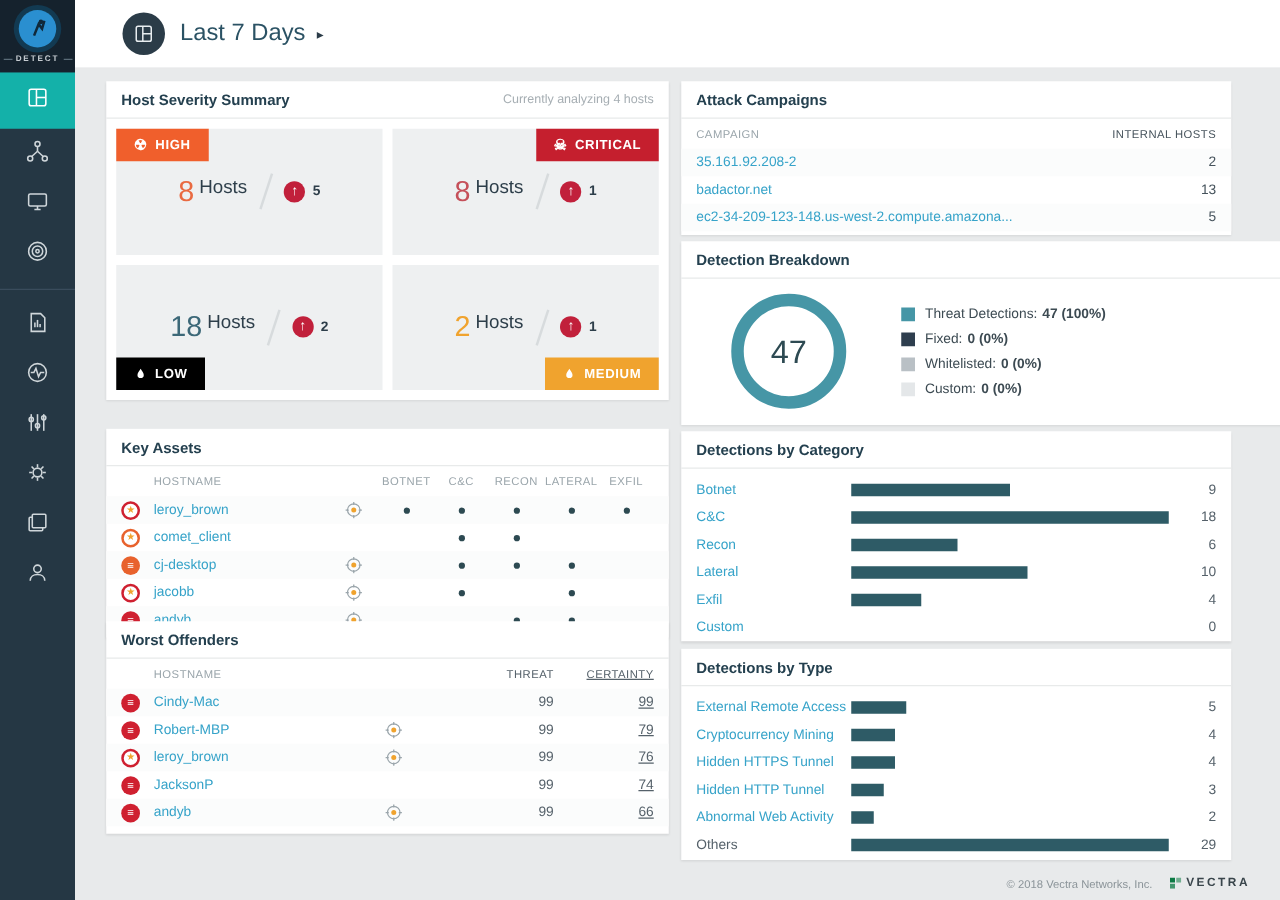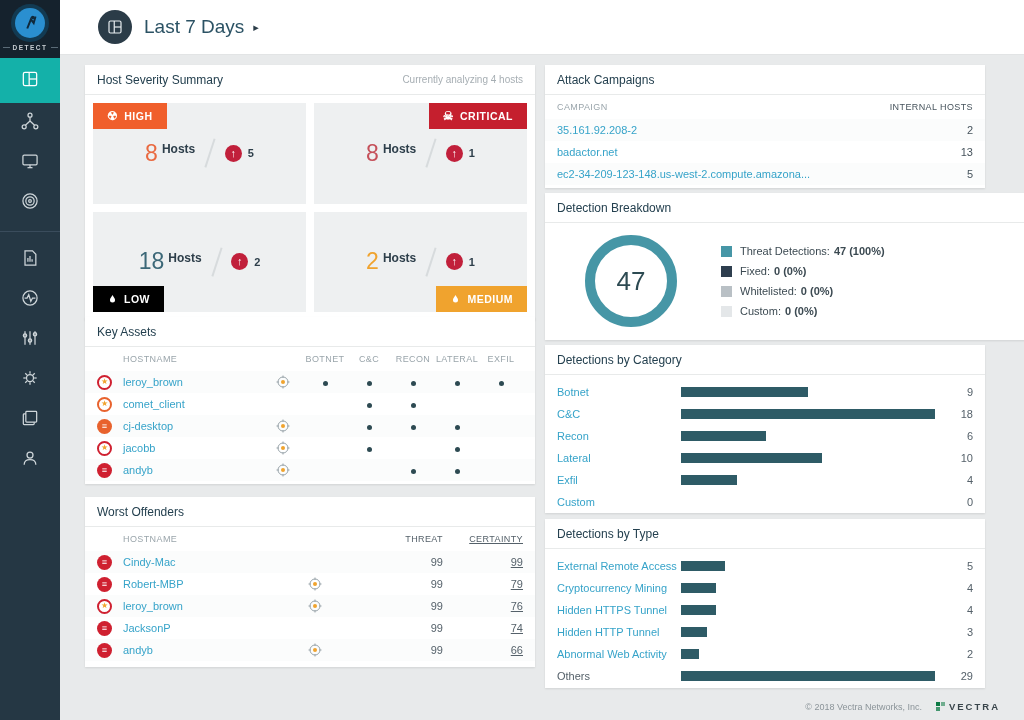--- a/index.html
+++ b/index.html
@@ -23,46 +23,46 @@
   
   .header { position:absolute; left:60px; top:0; width:964px; height:55px; background:#ffffff; border-bottom:1px solid #e2e4e5; display:flex; align-items:center; padding-left:38px; }
   .title-icon { width:34px; height:34px; border-radius:50%; background:#2b3c48; display:flex; align-items:center; justify-content:center; margin-right:12px; }
   .title-icon svg { width:18px; height:18px; stroke:#e8edf0; fill:none; stroke-width:1.6; }
   .page-title { font-size:19px; font-weight:normal; color:#2b5264; cursor:pointer; }
   .caret { color:#2b3c48; font-size:11px; margin-left:9px; cursor:pointer; }
 
   
   .panel { position:absolute; background:#ffffff; box-shadow:0 1px 2px rgba(0,0,0,.10); }
   .panel-header { height:30px; border-bottom:1px solid #e8eaea; display:flex; align-items:center; justify-content:space-between; padding:0 12px; }
-  .panel-title { font-size:12px; font-weight:normal; color:#24404f; }
+  .panel-title { font-size:12px; font-weight:bold; color:#24404f; }
   .panel-sub { font-size:10px; color:#a6aeb3; }
 
   #p-severity { left:85px; top:65px;  width:450px; height:255px; }
-  #p-assets   { left:85px; top:317px; width:450px; height:167px; }
+  #p-assets   { left:85px; top:343px; width:450px; height:167px; }
   #p-offend   { left:85px; top:497px; width:450px; height:170px; }
   #p-campaign { left:545px; top:65px;  width:440px; height:123px; }
   #p-break    { left:545px; top:193px; width:484px; height:147px; }
   #p-cat      { left:545px; top:345px; width:440px; height:168px; }
   #p-type     { left:545px; top:519px; width:440px; height:169px; }
 
   
   .quad-grid { display:grid; grid-template-columns:1fr 1fr; grid-template-rows:1fr 1fr; gap:8px; padding:8px; height:225px; }
   .quad { background:#eef0f1; position:relative; display:flex; align-items:center; justify-content:center; }
   .sev-badge { position:absolute; height:26px; display:flex; align-items:center; gap:6px; padding:0 14px; color:#fff; font-size:10.5px; font-weight:bold; letter-spacing:.5px; }
   .q-high .sev-badge { top:0; left:0; background:#f05f2c; }
   .q-critical .sev-badge { top:0; right:0; background:#c51f2e; }
   .q-low .sev-badge { bottom:0; left:0; background:#000000; }
   .q-medium .sev-badge { bottom:0; right:0; background:#f0a32e; }
   .sev-badge .bicon { font-size:12px; line-height:1; }
   .sev-badge svg { width:11px; height:13px; fill:#ffffff; }
   .quad-stats { display:flex; align-items:center; }
   .q-num { font-size:23px; }
   .q-high .q-num { color:#e96a41; } .q-critical .q-num { color:#c5505a; }
   .q-low .q-num { color:#3c6878; } .q-medium .q-num { color:#f0a32e; }
-  .q-hosts { font-size:12px; font-weight:bold; color:#2d3e4a; margin:-8px 0 0 4px; }
+  .q-hosts { font-size:15px; font-weight:normal; color:#2d3e4a; margin:-8px 0 0 4px; }
   .q-slash { width:1.5px; height:30px; background:#d7dbdd; transform:rotate(18deg); margin:0 14px; }
   .q-arrow { width:17px; height:17px; border-radius:50%; background:#c1203b; color:#fff; font-size:11px; line-height:17px; text-align:center; font-weight:bold; }
   .q-delta { font-size:11px; font-weight:bold; color:#2d3e4a; margin-left:6px; }
 
   
   .thead { display:flex; align-items:center; height:24px; font-size:9px; color:#9aa5ab; padding:0 12px; letter-spacing:.4px; }
   .trow  { display:flex; align-items:center; height:22px; font-size:11px; padding:0 12px; }
   .trow:nth-child(odd) { background:#fbfcfc; }
   .link { color:#36a3c9; text-decoration:none; cursor:pointer; }
   .badge-cell { width:26px; display:flex; align-items:center; }

